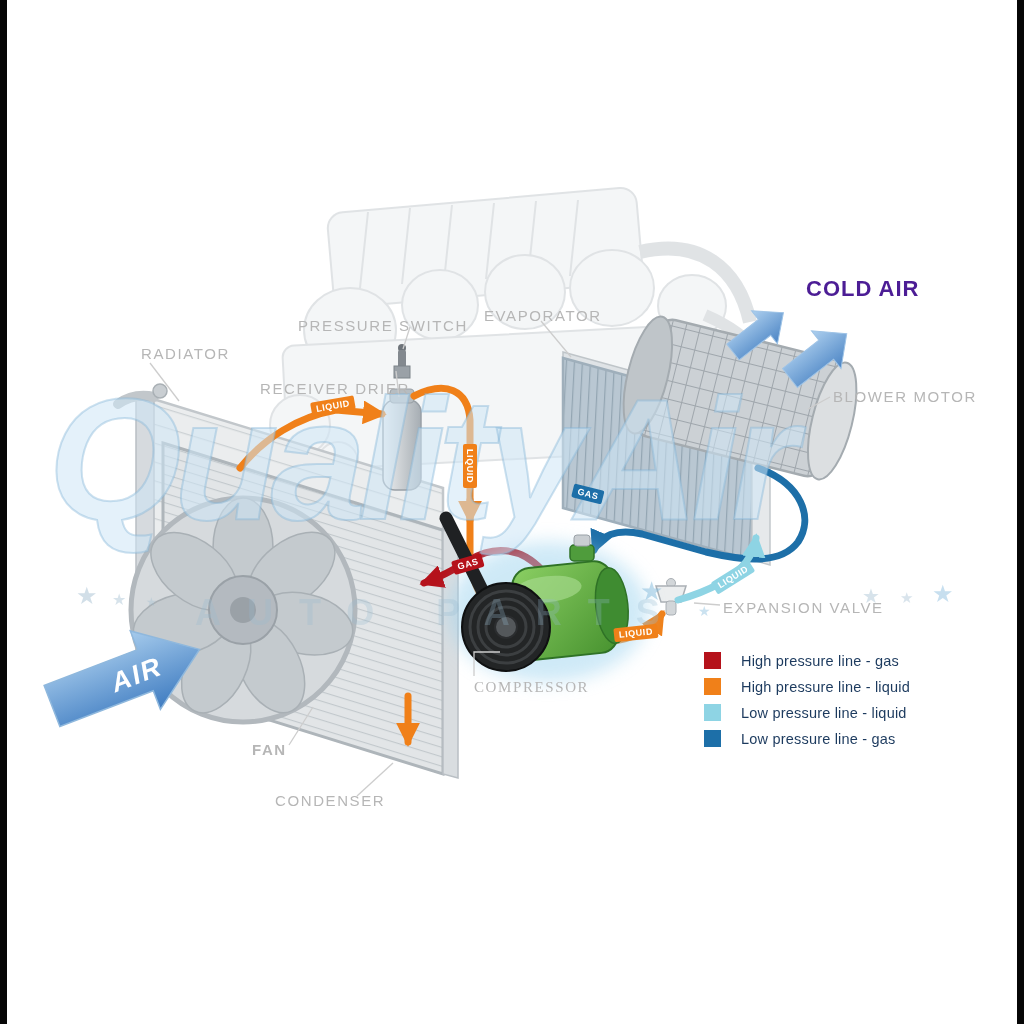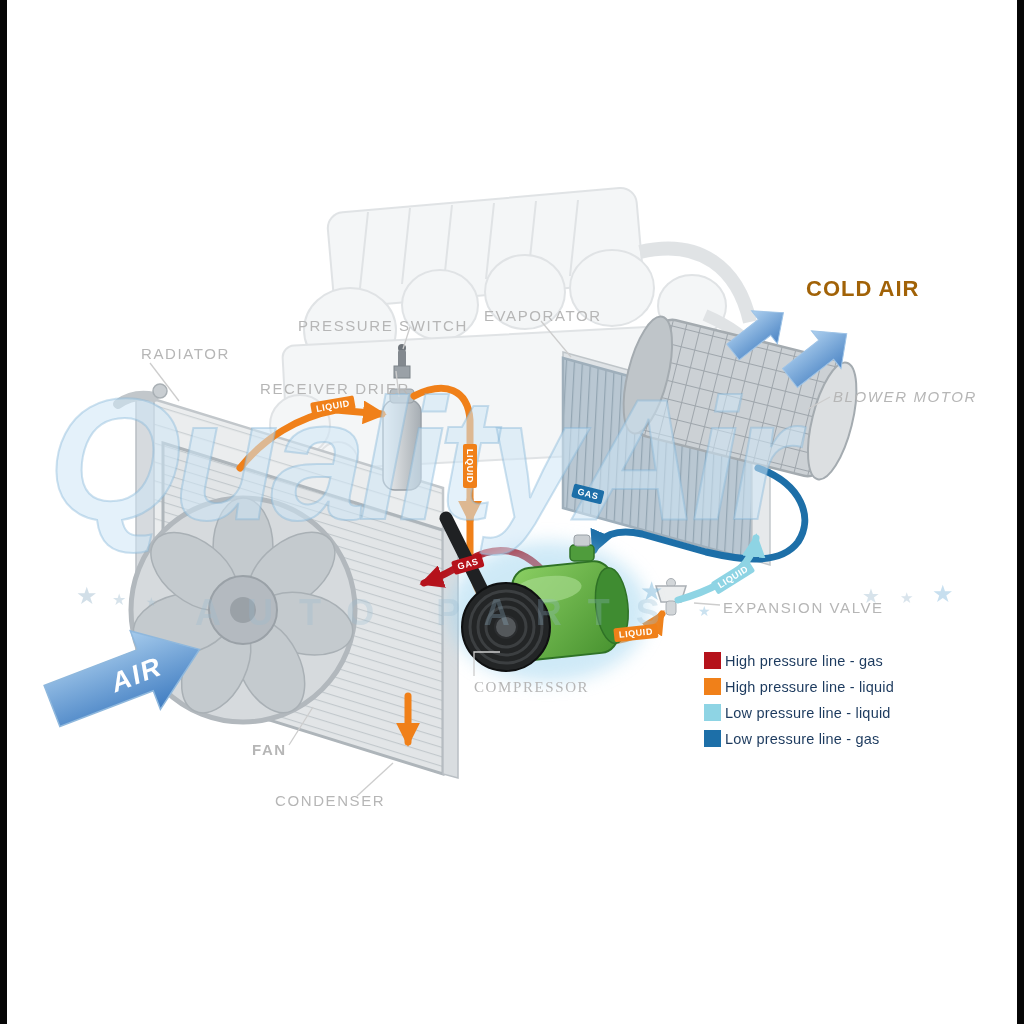--- a/index.html
+++ b/index.html
@@ -2,26 +2,26 @@
 <html><head>
 <meta charset="utf-8">
 <style>
   html,body{margin:0;padding:0;background:#ffffff;}
   .stage{position:relative;width:1024px;height:1024px;background:#ffffff;overflow:hidden;
          font-family:"Liberation Sans",sans-serif;}
   .edge{position:absolute;top:0;width:7px;height:100%;background:#060606;}
   .edge.left{left:0;} .edge.right{right:0;}
   svg.draw{position:absolute;left:0;top:0;}
   .clabel{position:absolute;color:#b6b6b6;font-size:15px;letter-spacing:1.6px;white-space:nowrap;}
-  .cold-air{position:absolute;left:806px;top:276px;color:#a16207;font-weight:800;font-size:22px;
+  .cold-air{position:absolute;left:806px;top:276px;color:#4c1d95;font-weight:800;font-size:22px;
             letter-spacing:1px;white-space:nowrap;}
   .pill{position:absolute;font-size:9px;font-weight:700;color:#ffffff;padding:2px 5px;border-radius:2px;
         letter-spacing:.6px;white-space:nowrap;}
   .legend{position:absolute;left:704px;top:652px;display:flex;flex-direction:column;gap:9px;}
-  .legend-row{display:flex;align-items:center;gap:4px;}
+  .legend-row{display:flex;align-items:center;gap:20px;}
   .swatch{width:17px;height:17px;display:inline-block;flex:0 0 17px;}
   .legend-label{font-size:14.5px;color:#1c3a5e;font-weight:500;letter-spacing:.2px;white-space:nowrap;}
   .watermark{position:absolute;left:48px;top:360px;font-size:172px;font-weight:bold;font-style:italic;
              letter-spacing:-8px;color:rgba(205,230,245,.55);-webkit-text-stroke:2px rgba(130,180,215,.40);
              white-space:nowrap;pointer-events:none;}
   .wm-sub{position:absolute;left:195px;top:592px;font-size:36px;font-weight:bold;letter-spacing:26px;
           color:rgba(150,185,210,.28);white-space:nowrap;pointer-events:none;}
   .star{position:absolute;pointer-events:none;line-height:1;}
 </style>
 </head>
@@ -208,21 +208,21 @@
   <span class="star" style="left:640px;top:578px;font-size:26px;color:rgba(130,185,220,.50);">★</span>
   <span class="star" style="left:698px;top:604px;font-size:14px;color:rgba(130,185,220,.42);">★</span>
   <span class="star" style="left:862px;top:586px;font-size:20px;color:rgba(155,185,205,.40);">★</span>
   <span class="star" style="left:900px;top:590px;font-size:15px;color:rgba(155,185,205,.38);">★</span>
   <span class="star" style="left:932px;top:582px;font-size:24px;color:rgba(130,185,220,.45);">★</span>
 
   <div class="clabel" style="left:105px;top:345px;margin-left:36px;">RADIATOR</div>
   <div class="clabel" style="left:258px;top:317px;margin-left:40px;">PRESSURE SWITCH</div>
   <div class="clabel" style="left:252px;top:380px;margin-left:8px;">RECEIVER DRIER</div>
   <div class="clabel" style="left:484px;top:307px;text-align:right;">EVAPORATOR</div>
-  <div class="clabel" style="left:833px;top:388px;font-style:italic;">BLOWER MOTOR</div>
+  <div class="clabel" style="left:833px;top:388px;">BLOWER MOTOR</div>
   <div class="clabel" style="left:723px;top:599px;">EXPANSION VALVE</div>
   <div class="clabel" style="left:474px;top:679px;font-family:Liberation Serif, serif;">COMPRESSOR</div>
   <div class="clabel" style="left:252px;top:741px;font-weight:bold;">FAN</div>
   <div class="clabel" style="left:252px;top:792px;margin-left:23px;">CONDENSER</div>
   <div class="cold-air">COLD AIR</div>
 
   <div class="pill" style="left: 333px; top: 406px; transform: translate(-50%, -50%) rotate(-10deg); background-color: rgb(240, 128, 25);">LIQUID</div>
   <div class="pill" style="left: 470px; top: 466px; transform: translate(-50%, -50%) rotate(90deg); background-color: rgb(240, 128, 25);">LIQUID</div>
   <div class="pill" style="left: 636px; top: 633px; transform: translate(-50%, -50%) rotate(-6deg); background-color: rgb(240, 128, 25);">LIQUID</div>
   <div class="pill" style="left: 733px; top: 577px; transform: translate(-50%, -50%) rotate(-32deg); background-color: rgb(142, 212, 228);">LIQUID</div>

